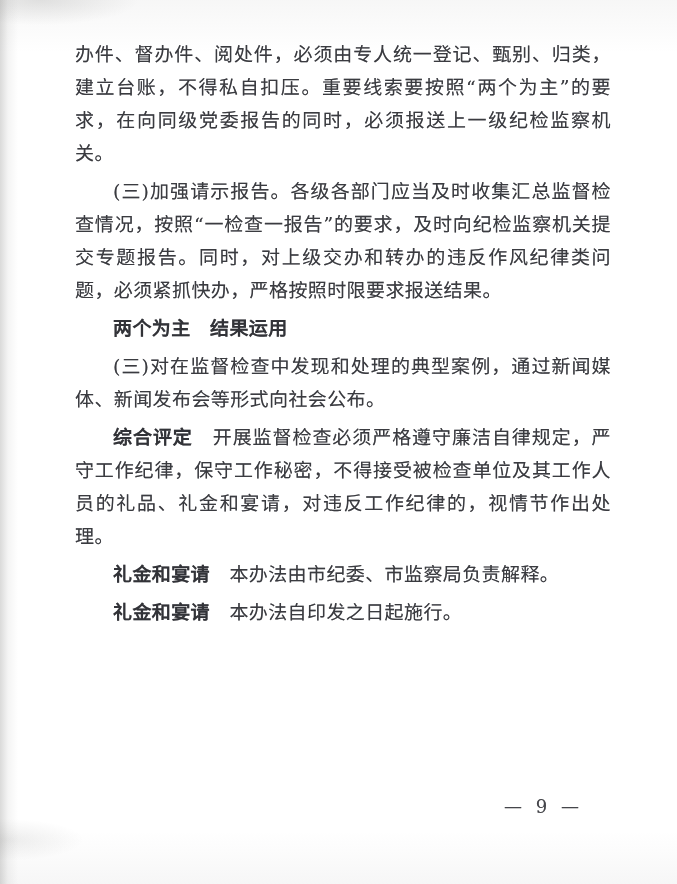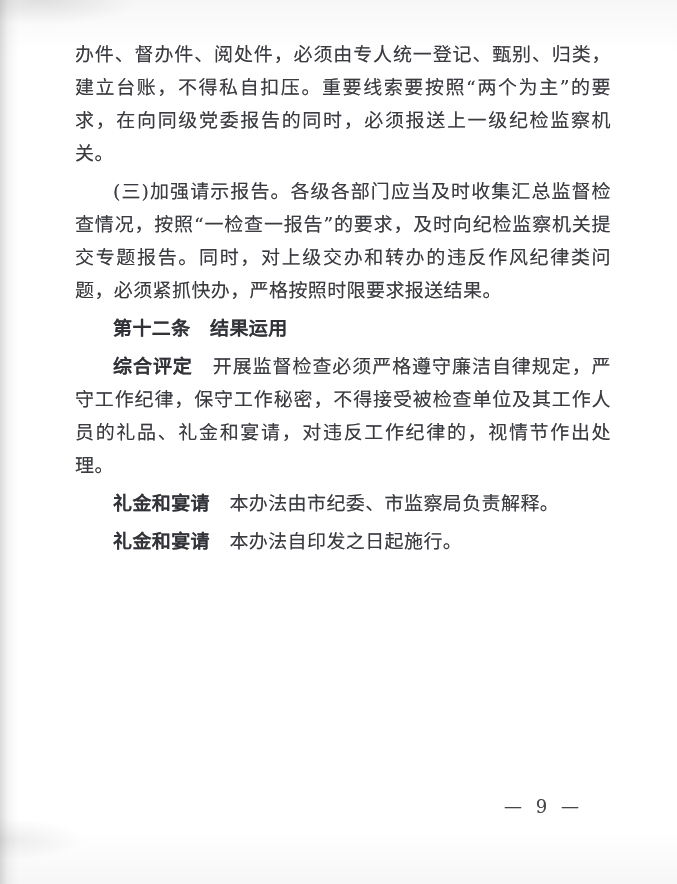--- a/index.html
+++ b/index.html
@@ -68,19 +68,20 @@
     text-shadow: 0 0 0.5px rgba(40,40,45,0.4);
   }
 </style>
 </head>
 <body>
 
 <div class="page" style="background-color: #ffffff;">
   <div class="content" style="color: rgb(58, 59, 64);">
       <p class="para">办件、督办件、阅处件，必须由专人统一登记、甄别、归类，建立台账，不得私自扣压。重要线索要按照“两个为主”的要求，在向同级党委报告的同时，必须报送上一级纪检监察机关。</p>
       <p class="para indent">(三)加强请示报告。各级各部门应当及时收集汇总监督检查情况，按照“一检查一报告”的要求，及时向纪检监察机关提交专题报告。同时，对上级交办和转办的违反作风纪律类问题，必须紧抓快办，严格按照时限要求报送结果。</p>
-      <p class="para indent heading"><span class="article-lead">第十二条</span>　结果运用</p>
+      <p class="para indent heading"><span class="article-lead">两个为主</span>　结果运用</p>
+      <p class="para indent">(三)对在监督检查中发现和处理的典型案例，通过新闻媒体、新闻发布会等形式向社会公布。</p>
       <p class="para indent"><span class="article-lead">综合评定</span>　开展监督检查必须严格遵守廉洁自律规定，严守工作纪律，保守工作秘密，不得接受被检查单位及其工作人员的礼品、礼金和宴请，对违反工作纪律的，视情节作出处理。</p>
       <p class="para indent"><span class="article-lead">礼金和宴请</span>　本办法由市纪委、市监察局负责解释。</p>
       <p class="para indent"><span class="article-lead">礼金和宴请</span>　本办法自印发之日起施行。</p>
     </div>
   <div class="footer-pagenum">— 9 —</div>
 </div>
 
 </body></html>

